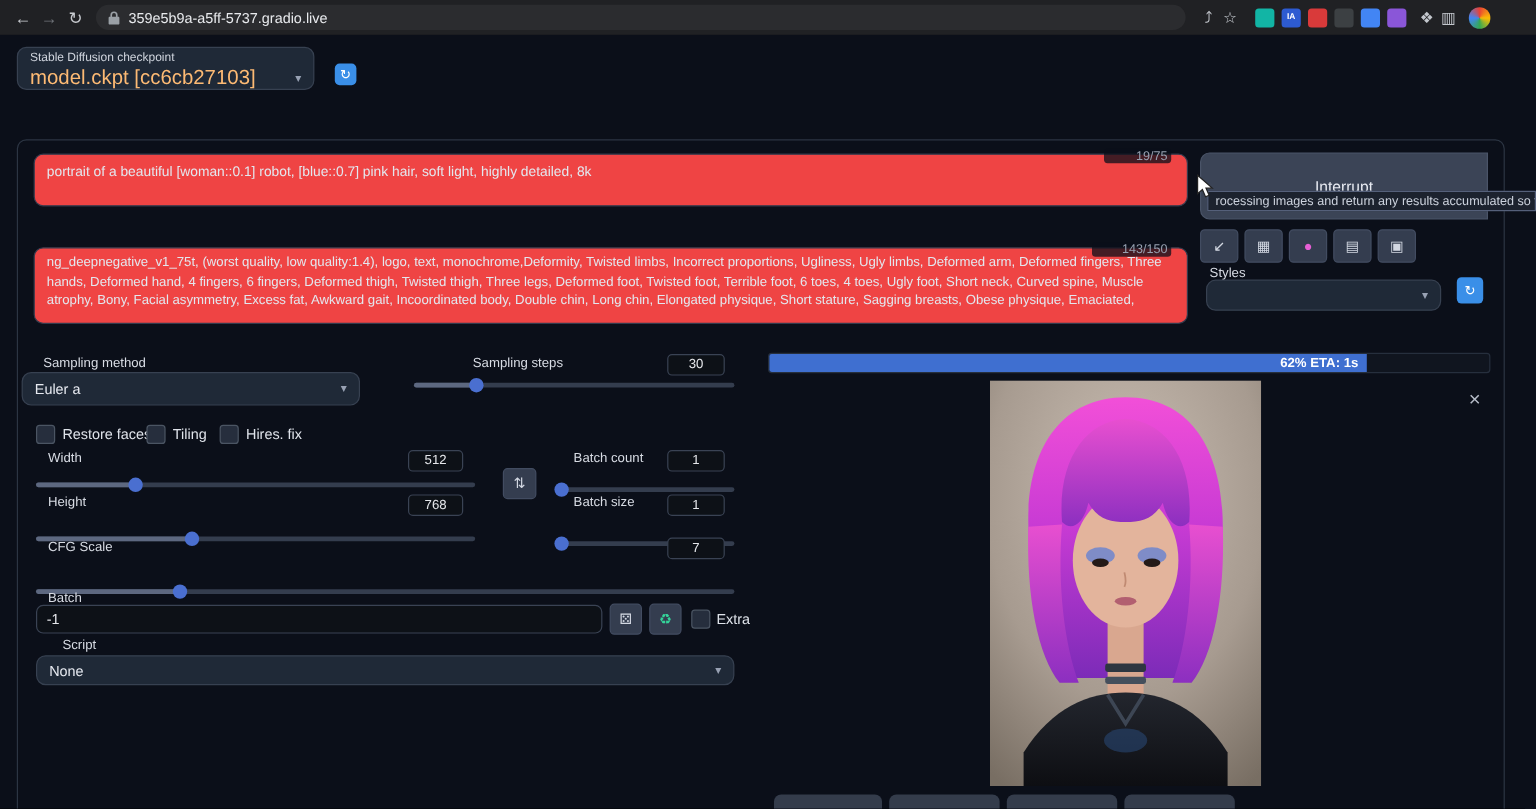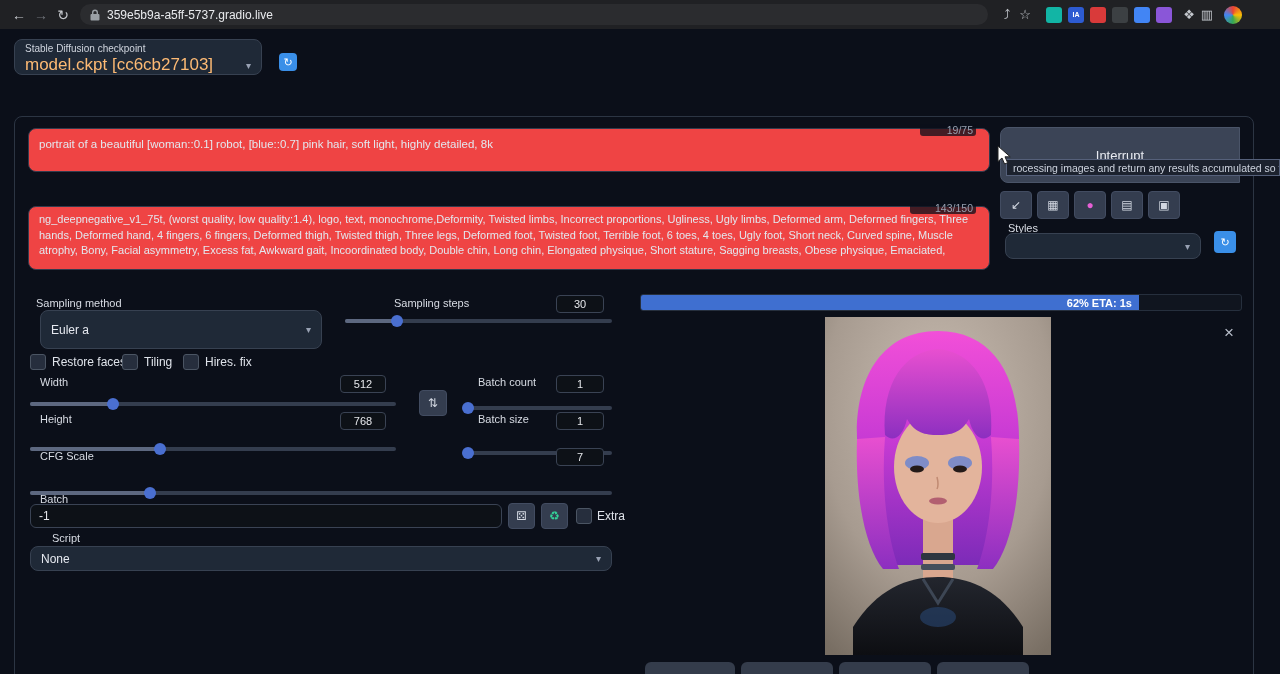--- a/index.html
+++ b/index.html
@@ -141,21 +141,21 @@
   </div>
 
   <div class="abs lbl" style="left:1008px;top:222px;">Styles</div>
   <div class="abs dd" style="left:1005px;top:233px;width:196px;height:26px;">
     <span></span>
       <span class="caret">▾</span>
   </div>
   <div class="abs bluebtn" style="left:1214px;top:231px;width:22px;height:22px;">↻</div>
 
   <div class="abs lbl" style="left:36px;top:297px;">Sampling method</div>
-  <div class="abs dd" style="left:40px;top:310px;width:282px;height:39px;">
+  <div class="abs dd" style="left:18px;top:310px;width:282px;height:28px;">
     <span>Euler a</span>
     <span class="caret">▾</span>
   </div>
 
   <div class="abs lbl" style="left:358px;top:297px;margin-left:36px;">Sampling steps</div>
   <input class="abs numbox" style="left: 556px; top: 295px; width: 48px; height: 18px;" value="30">
   <div class="abs slider" style="left: 345px; top: 319px; width: 267px; --p: 19.463087248322147%;">
     <div class="fill"></div>
       <div class="handle"></div>
   </div>

